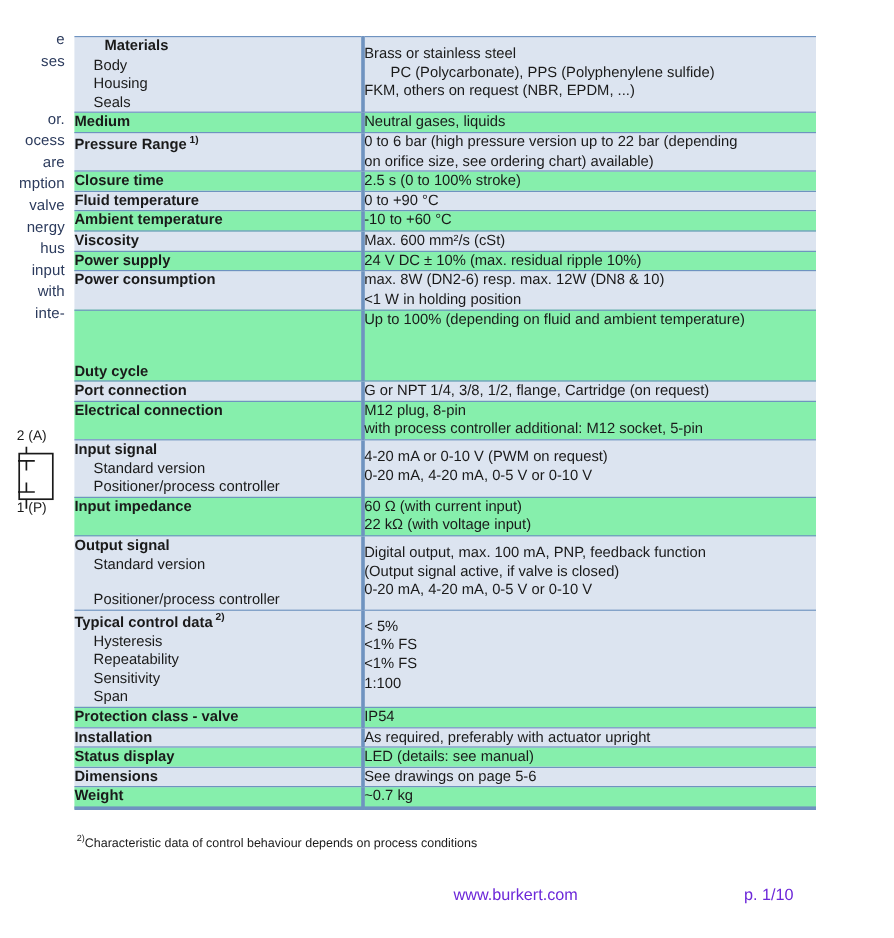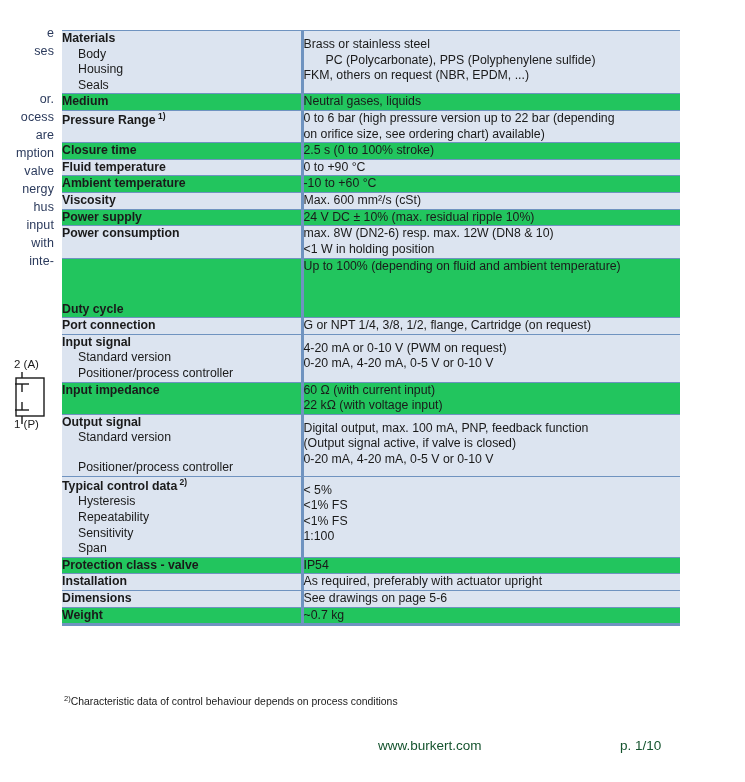--- a/index.html
+++ b/index.html
@@ -71,21 +71,21 @@
   }
   .cell-label {
     padding: 2px 6px 2px 7px;
     border-right: 3px solid #6f93c0;
   }
   .cell-value {
     padding: 2px 6px 2px 8px;
   }
 
   tr.shade td { background: #dce4f0; }
-  tr.plain td { background: #22c55e; }
+  tr.plain td { background: #86efac; }
 
   
   #header-row td {
     background: #a9bfd8;
     border-top: 3px solid #6f93c0;
     border-bottom: 1px solid #6f93c0;
     font-weight: bold;
     font-size: 12.8px;
     padding: 3px 6px 3px 7px;
   }
@@ -121,21 +121,21 @@
   }
 
   
   #page-footer {
     position: absolute;
     left: 0;
     top: 738px;
     width: 745px;
     height: 24px;
     font-size: 13.5px;
-    color: #14532d;
+    color: #6d28d9;
   }
   #footer-url {
     position: absolute;
     left: 378px;
     top: 0;
   }
   #footer-page {
     position: absolute;
     left: 620px;
     top: 0;
@@ -178,21 +178,21 @@
 </div>
 
 <table id="tech-table">
   <colgroup>
     <col class="c-label">
     <col class="c-value">
   </colgroup>
   <tbody>
   <tr class="shade">
         <td class="cell-label">
-          <span class="b" style="display: block;">Materials</span>
+          <span class="b" style="display: block; padding-left: 25px;">Materials</span>
           <span class="indent" style="display: block;">Body</span>
           <span class="indent" style="display: block;">Housing</span>
           <span class="indent" style="display: block;">Seals</span>
         </td>
         <td class="cell-value">
           <span class="spacer-sm"></span>
           <span style="display: block;">Brass or stainless steel</span>
           <span style="display: block; padding-left: 22px;">PC (Polycarbonate), PPS (Polyphenylene sulfide)</span>
           <span style="display: block;">FKM, others on request (NBR, EPDM, ...)</span>
         </td>
@@ -270,20 +270,29 @@
         <td class="cell-value">
           <span style="display: block;">Up to 100% (depending on fluid and ambient temperature)</span>
         </td>
       </tr>
       <tr class="shade">
         <td class="cell-label">
           <span class="b" style="display: block;">Port connection</span>
         </td>
         <td class="cell-value">
           <span style="display: block;">G or NPT 1/4, 3/8, 1/2, flange, Cartridge (on request)</span>
+        </td>
+      </tr>
+      <tr class="plain">
+        <td class="cell-label">
+          <span class="b" style="display: block;">Electrical connection</span>
+        </td>
+        <td class="cell-value">
+          <span style="display: block;">M12 plug, 8-pin</span>
+          <span style="display: block;">with process controller additional: M12 socket, 5-pin</span>
         </td>
       </tr>
       <tr class="shade">
         <td class="cell-label">
           <span class="b" style="display: block;">Input signal</span>
           <span class="indent" style="display: block;">Standard version</span>
           <span class="indent" style="display: block;">Positioner/process controller</span>
         </td>
         <td class="cell-value">
           <span class="spacer-sm"></span>
@@ -339,20 +348,28 @@
         </td>
       </tr>
       <tr class="shade">
         <td class="cell-label">
           <span class="b" style="display: block;">Installation</span>
         </td>
         <td class="cell-value">
           <span style="display: block;">As required, preferably with actuator upright</span>
         </td>
       </tr>
+      <tr class="plain">
+        <td class="cell-label">
+          <span class="b" style="display: block;">Status display</span>
+        </td>
+        <td class="cell-value">
+          <span style="display: block;">LED (details: see manual)</span>
+        </td>
+      </tr>
       <tr class="shade">
         <td class="cell-label">
           <span class="b" style="display: block;">Dimensions</span>
         </td>
         <td class="cell-value">
           <span style="display: block;">See drawings on page 5-6</span>
         </td>
       </tr>
       <tr class="plain last-row">
         <td class="cell-label">

